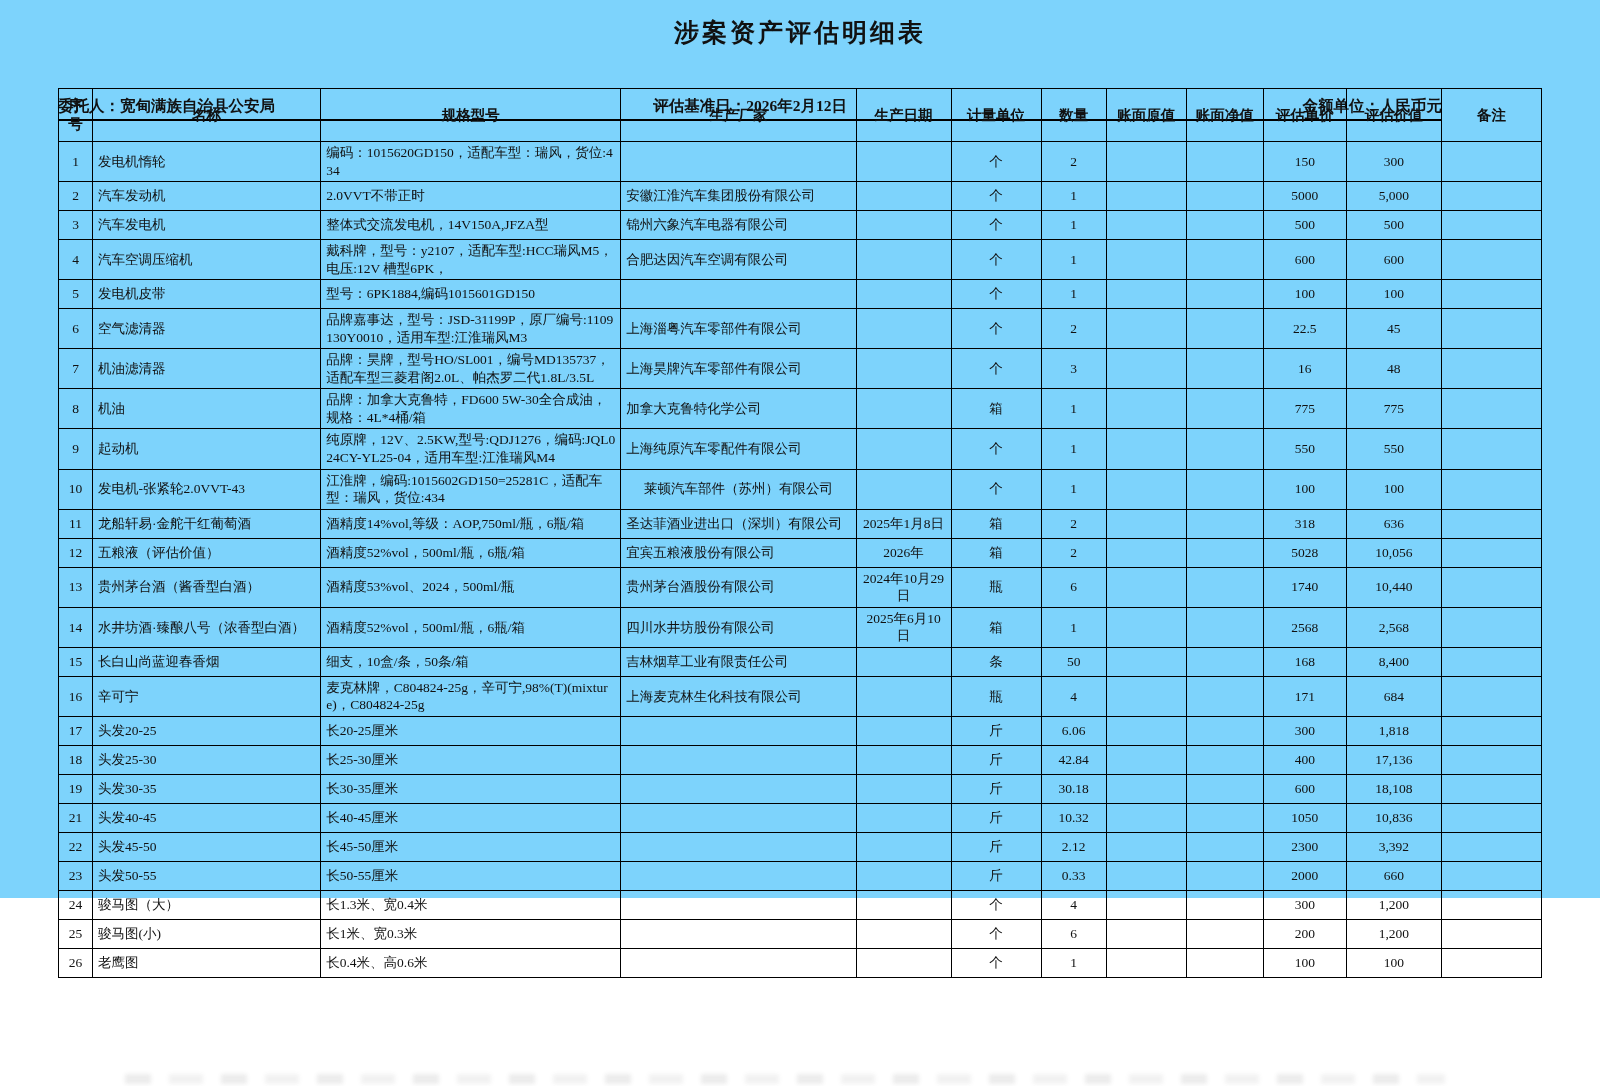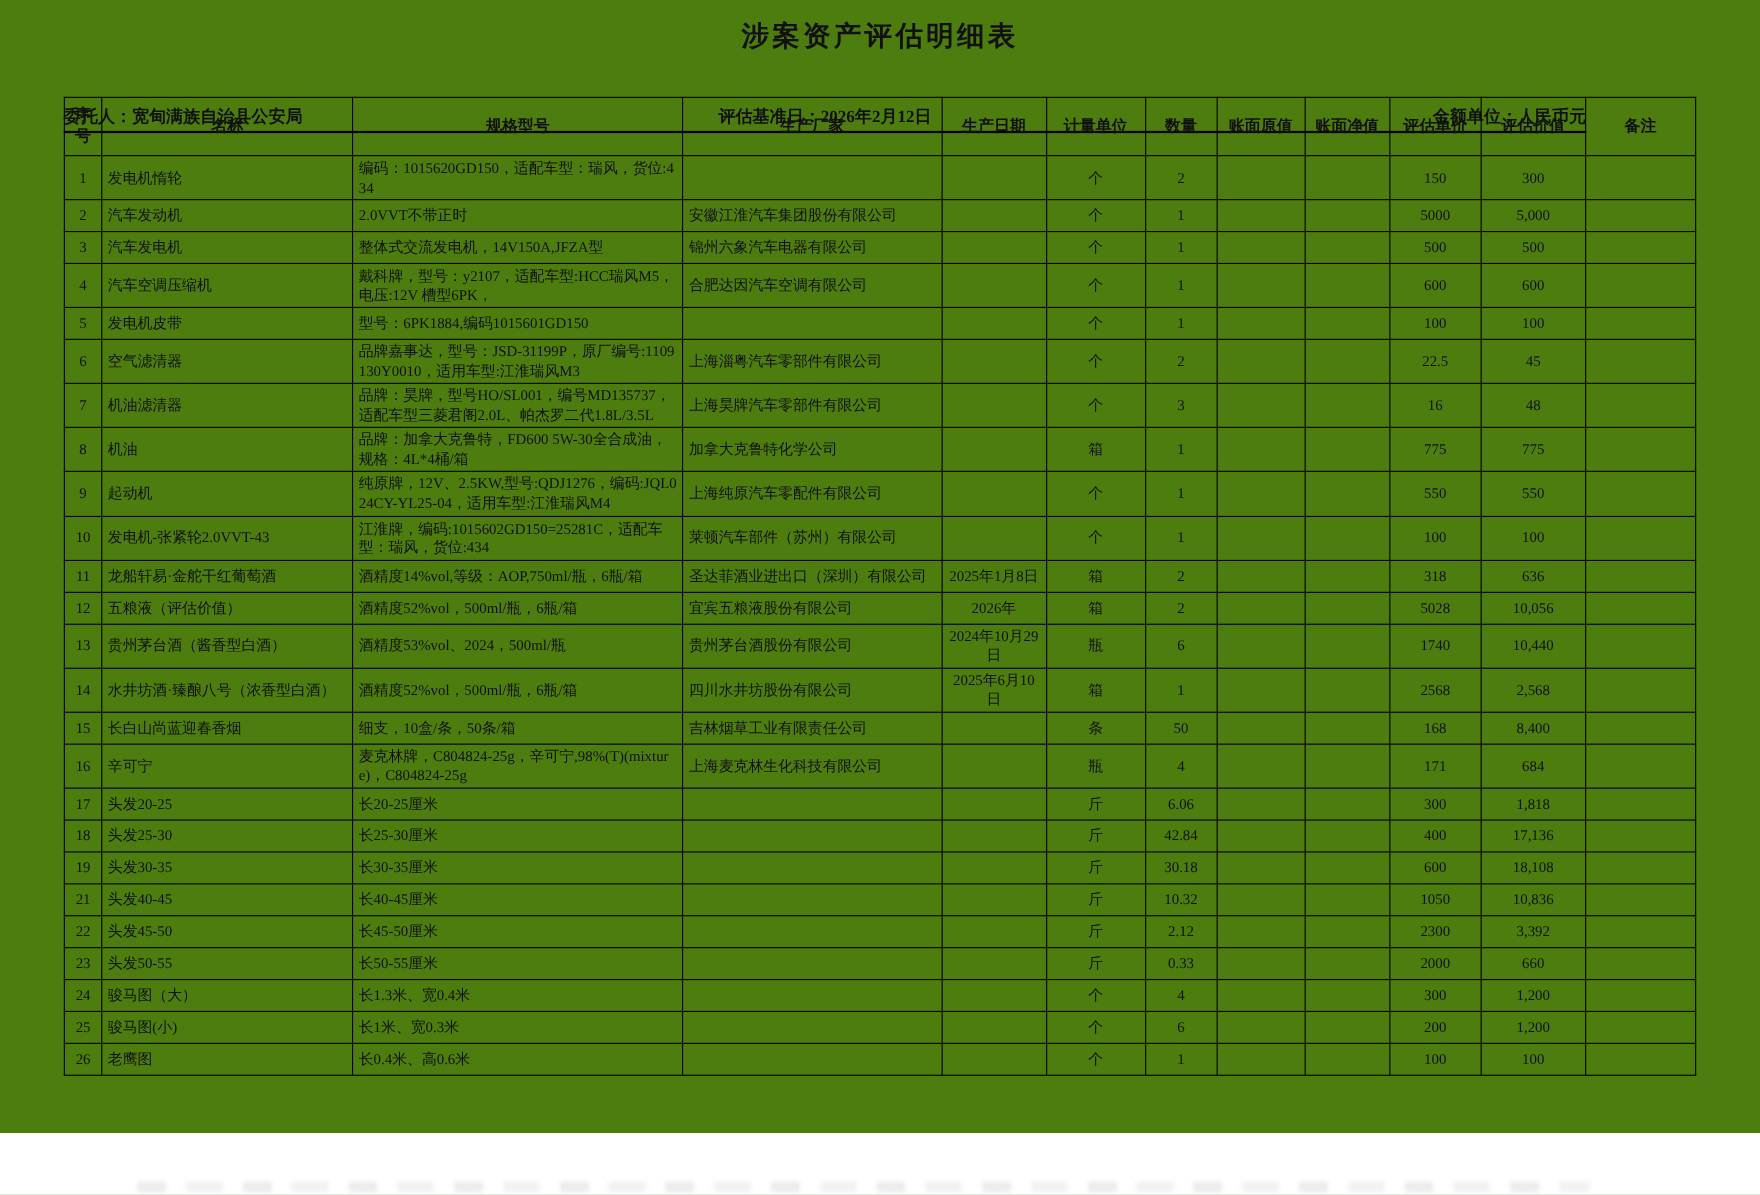--- a/index.html
+++ b/index.html
@@ -9,22 +9,22 @@
     height: 1086px;
     background: #ffffff;
     font-family: "Liberation Serif", "DejaVu Serif", serif;
     color: #111111;
     overflow: hidden;
     position: relative;
   }
   .page {
     position: relative;
     width: 1600px;
-    height: 1030px;
-    background: #4d7c0f;
+    height: 898px;
+    background: #7dd3fc;
   }
   .doc-title {
     position: absolute;
     top: 16px;
     left: 0;
     width: 1600px;
     text-align: center;
     font-size: 25px;
     font-weight: bold;
     letter-spacing: 3px;
@@ -75,21 +75,21 @@
   .asset-table td.col5,
   .asset-table td.col6,
   .asset-table td.col9,
   .asset-table td.col10,
   .asset-table td.col7,
   .asset-table td.col8,
   .asset-table td.col11 { text-align: center; }
   .asset-table td.col1,
   .asset-table td.col2,
   .asset-table td.col3 { text-align: left; word-break: break-all; }
-  .asset-table tbody tr:nth-child(10) td.col3 { }
+  .asset-table tbody tr:nth-child(10) td.col3 { text-align: center; }
 
   
   .c0  { width: 34px;  }
   .c1  { width: 228px; }
   .c2  { width: 300px; }
   .c3  { width: 235px; }
   .c4  { width: 95px;  }
   .c5  { width: 90px;  }
   .c6  { width: 65px;  }
   .c7  { width: 80px;  }

